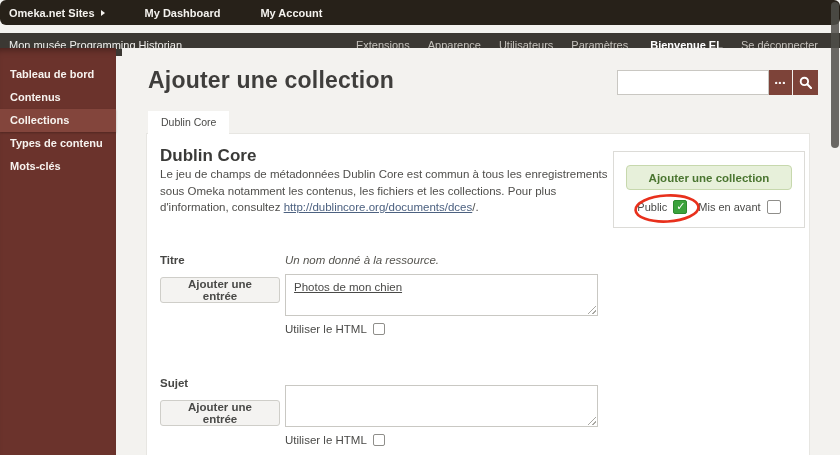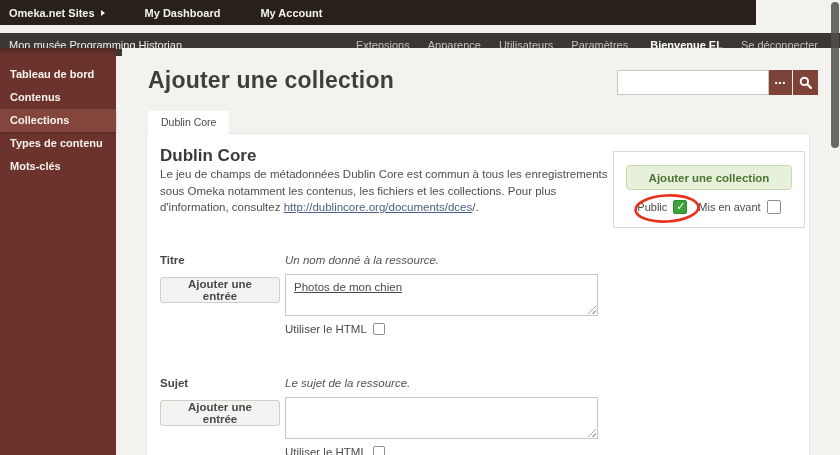--- a/index.html
+++ b/index.html
@@ -1,20 +1,20 @@
 <!DOCTYPE html>
 <html><head>
 <meta charset="utf-8">
 <style>
   * { margin:0; padding:0; box-sizing:border-box; }
   html,body { width:840px; height:455px; overflow:hidden; }
   body { font-family:"Liberation Sans","DejaVu Sans",sans-serif; background:#f3f2ef; position:relative; }
 
   
-  .bar1 { position:absolute; left:0; top:0; width:756px; height:25px; background:#272119; display:flex; align-items:center; }
+  .bar1 { position:absolute; left:0; top:0; width:840px; height:25px; background:#272119; display:flex; align-items:center;border-radius:6px; }
   .bar1 .item { color:#f4f2ee; font-size:11px; font-weight:bold; padding:0 14px; height:25px; display:flex; align-items:center; cursor:pointer; }
   .bar1 .item:first-child { padding-left:9px; }
   .caret { width:0; height:0; border-left:4px solid #f4f2ee; border-top:3.5px solid transparent; border-bottom:3.5px solid transparent; margin-left:6px; display:inline-block; }
   .bar1 .gap { width:12px; }
 
   
   .bar2 { position:absolute; left:0; top:33px; width:840px; height:23px; background:#3b3833; display:flex; align-items:center; }
   .bar2 .site { color:#f0efec; font-size:11px; padding-left:9px; flex:0 0 auto; cursor:pointer; }
   .bar2 .spacer { flex:1; }
   .bar2 .nav { display:flex; align-items:center; padding-right:22px; }
@@ -160,21 +160,20 @@
         </div>
       </div>
     </div>
 
     <div class="frow" style="top:243px;">
       <div class="lcol">
         <div class="flabel">Sujet</div>
         <button class="add-entry">Ajouter une entrée</button>
       </div>
       <div class="rcol">
-        <div class="fdesc">Le sujet de la ressource.</div>
         <div class="ta-wrap">
           <textarea style=""></textarea>
           <span class="grip"></span>
         </div>
         <div class="html-row">
           <span>Utiliser le HTML</span>
           <span class="cb"></span>
         </div>
       </div>
     </div>

